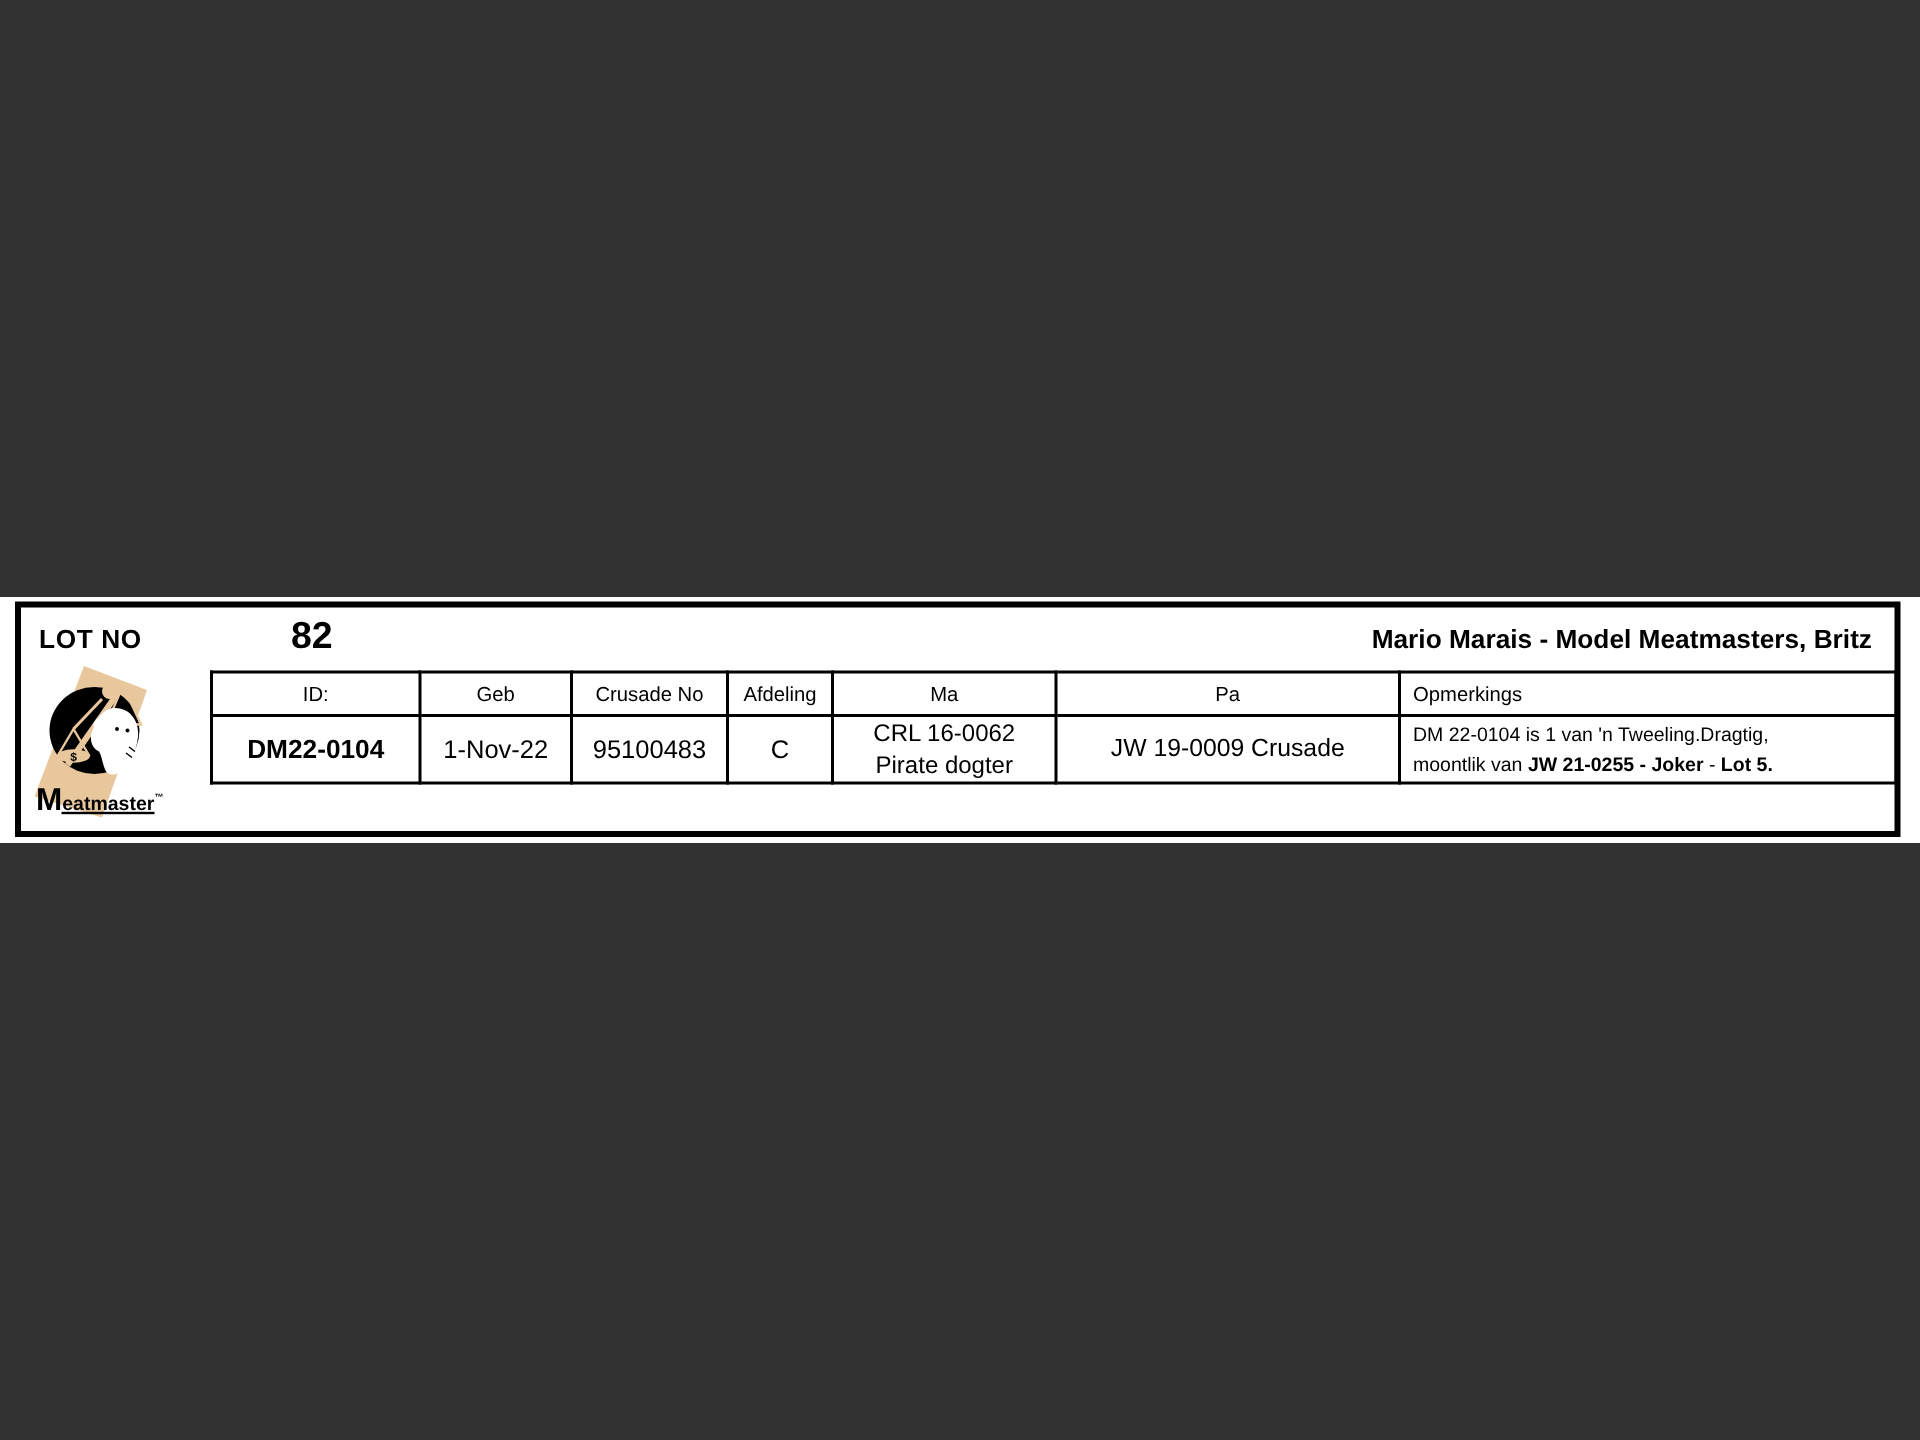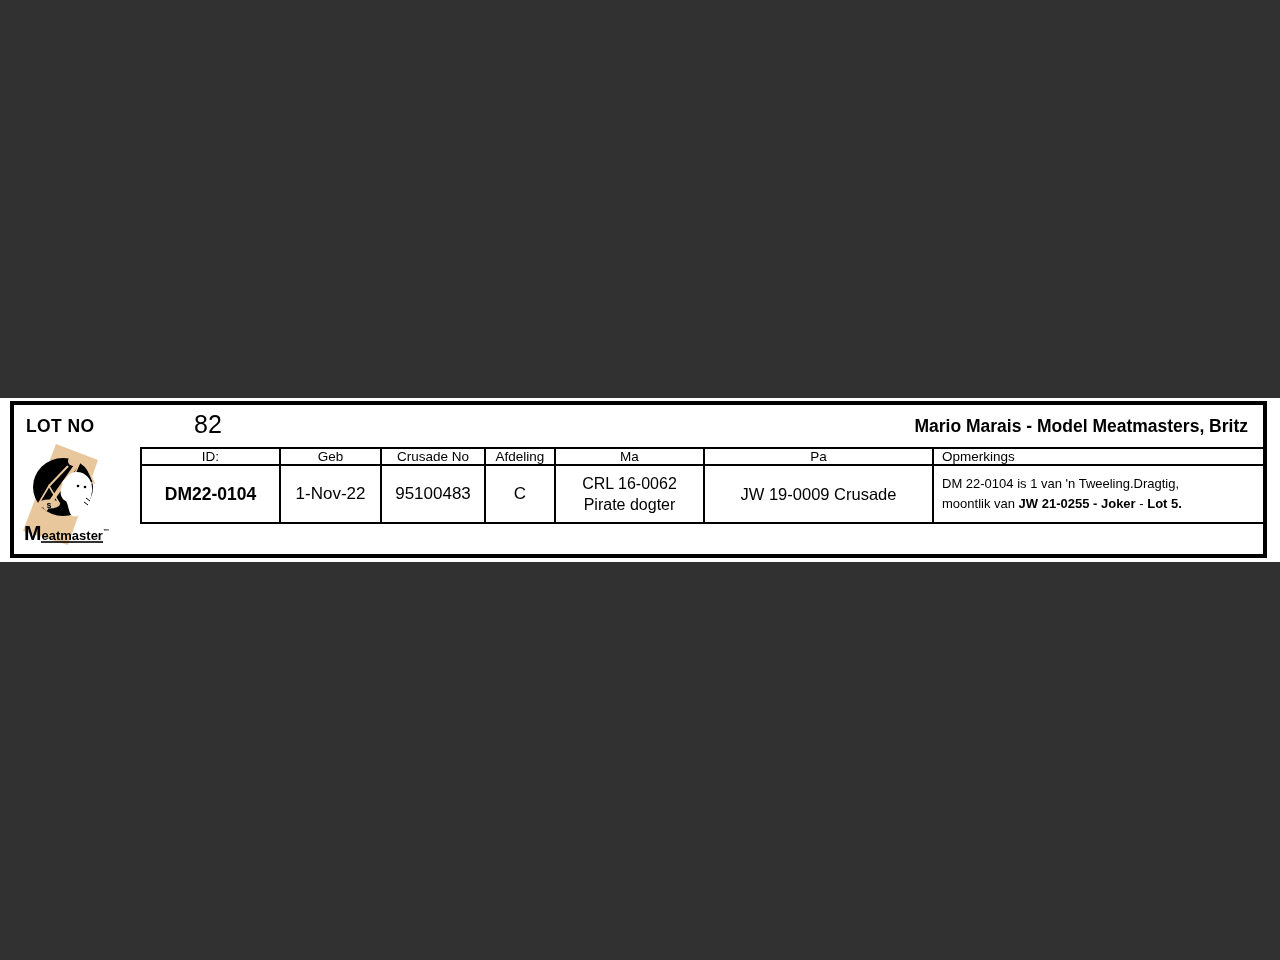--- a/index.html
+++ b/index.html
@@ -18,42 +18,42 @@
   .card {
     position:absolute; left:10px; right:13px; top:3px; bottom:4px;
     background:#fff; border:4px solid #000;padding-left:24px;
   }
   .lot-label {
     position:absolute; left:12px; top:11px;
     font-size:17.5px; font-weight:bold; letter-spacing:.4px; white-space:nowrap;
   }
   .lot-number {
     position:absolute; left:180px; top:5px;
-    font-size:25px; font-weight:normal; white-space:nowrap;
+    font-size:25px; font-weight:bold; white-space:nowrap;
   }
   .owner {
     position:absolute; right:15px; top:11px;
     font-size:17.5px; font-weight:bold; white-space:nowrap;
   }
   .logo { position:absolute; left:4px; top:39px; width:95px; height:102px; }
   .tan-fill { fill:var(--tan); }
   .tan-stroke { stroke:var(--tan); fill:none; }
   .logo text { font-family:"Liberation Sans", sans-serif; }
 
   table.info-table {
     position:absolute; left:126px; top:42px; width:1123px;
     border-collapse:collapse; table-layout:fixed;
   }
   .info-table th, .info-table td {
     border:2px solid #000; padding:0; text-align:center;
     vertical-align:middle; color:#000; overflow:hidden; white-space:nowrap;
   }
-  tr.hdr th { height:17px; font-size:13.5px; font-weight:normal; }
+  tr.hdr th { height:29px; font-size:13.5px; font-weight:normal; }
   th.h-opm { text-align:left; padding-left:8px;margin-left:28px; }
-  tr.data td { height:58px; }
+  tr.data td { height:45px; }
   td.c-id  { font-weight:bold; font-size:17.5px; }
   td.c-geb, td.c-stam, td.c-afd { font-size:17px; }
   td.c-ma  { font-size:16px; line-height:21px; }
   td.c-pa  { font-size:16.5px; }
   td.c-opm {
     text-align:left; padding:1px 4px 1px 8px;
     font-size:13px; line-height:20px;
   }
   td.c-opm b { font-weight:bold; }
 </style>

